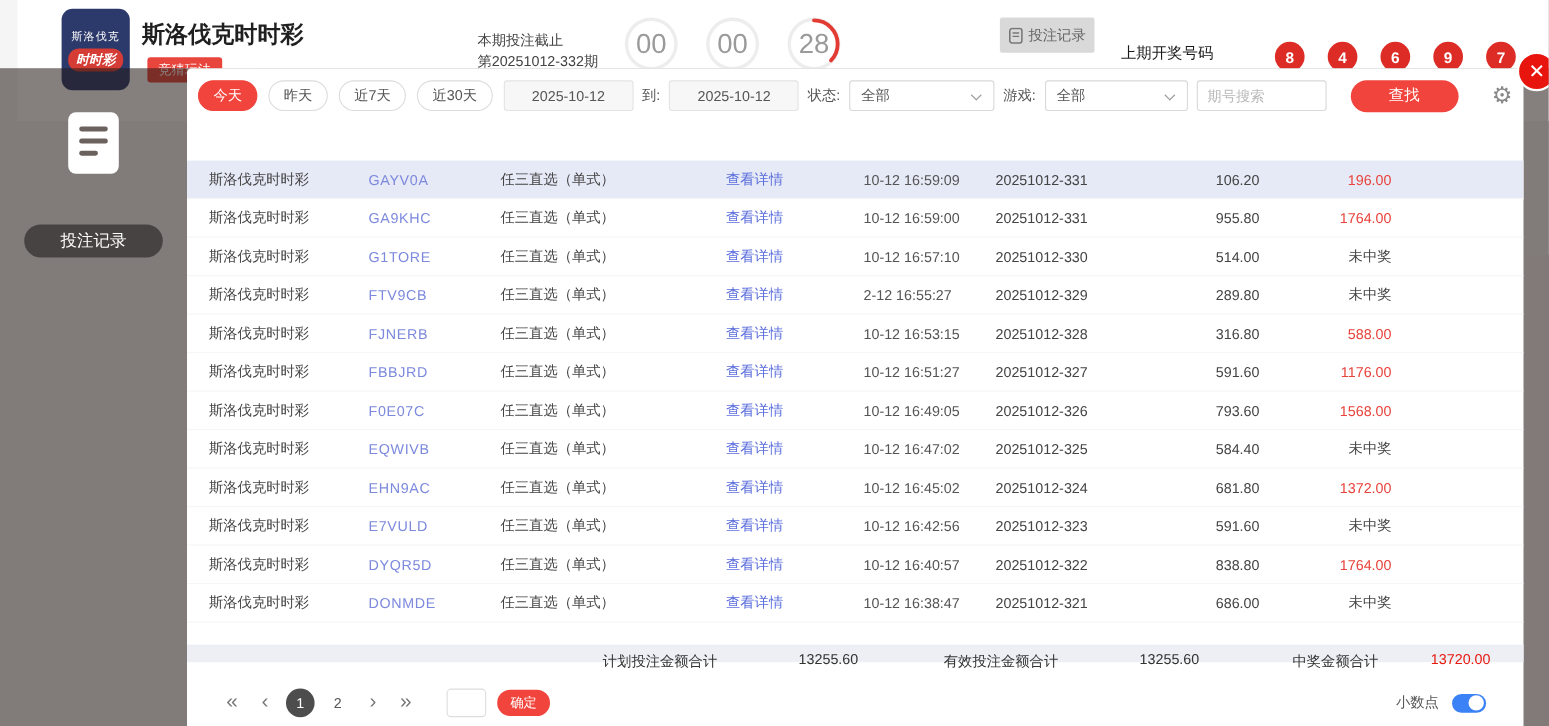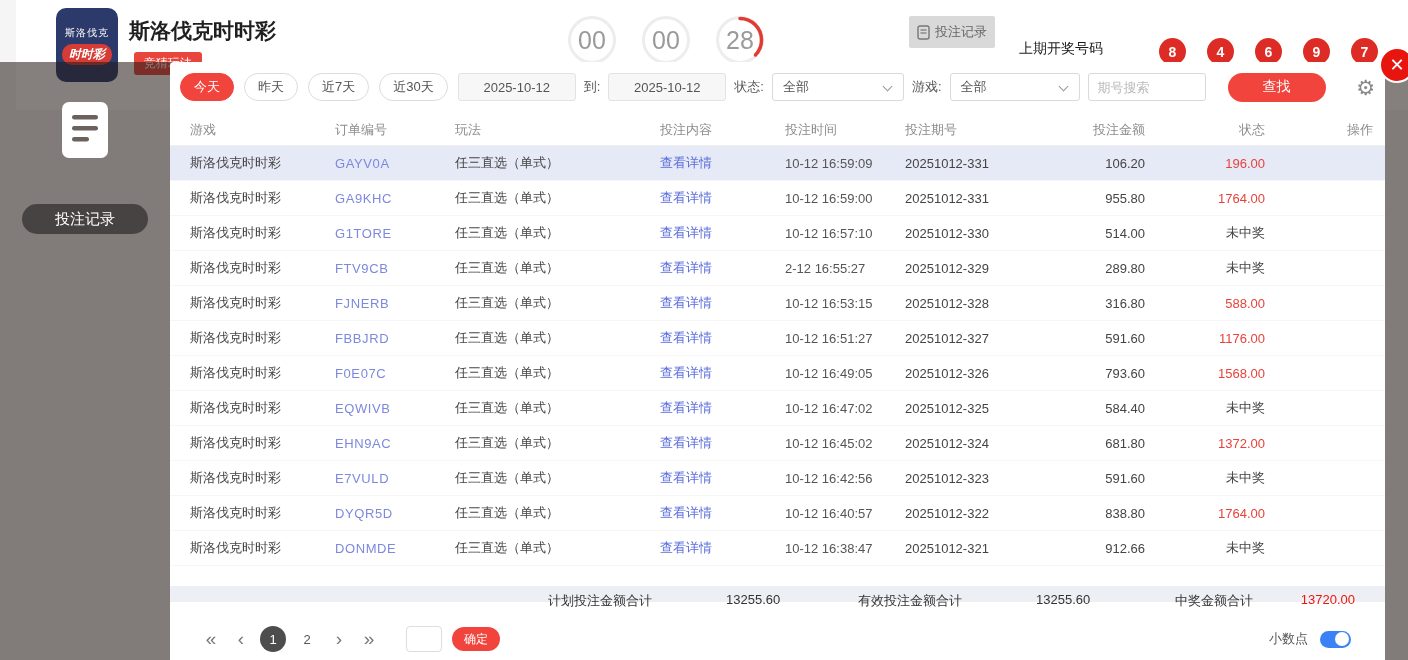--- a/index.html
+++ b/index.html
@@ -104,20 +104,24 @@
 
 <div class="page">
 
   <div class="app-header">
     <div class="logo">
       <span class="logo-line1">斯洛伐克</span>
       <span class="logo-line2">时时彩</span>
     </div>
     <div class="page-title">斯洛伐克时时彩</div>
     <div class="title-badge">竞猜玩法</div>
+    <div class="deadline">
+      <div>本期投注截止</div>
+      <div>第20251012-332期</div>
+    </div>
     <div class="countdown">
       <div class="cd-circle">
         <span>00</span>
       </div>
       <div class="cd-circle">
         <span>00</span>
       </div>
       <div class="cd-circle">
         <svg class="cd-arc" width="48" height="48" viewBox="0 0 48 48">
           <circle cx="24" cy="24" r="21.5" fill="none" stroke="#e23b34" stroke-width="3.5" stroke-dasharray="50 135" stroke-linecap="round" transform="rotate(-90 24 24)"></circle>
@@ -175,31 +179,20 @@
       <span class="flabel">游戏:</span>
       <div class="fselect" style="width:130px; margin-right:8px;">
         <span>全部</span>
         <span class="chev"></span>
       </div>
       <input class="search-input" placeholder="期号搜索" style="">
       <button class="search-btn">查找</button>
       <span class="gear">⚙</span>
     </div>
 
-    <div class="table-head grid-row">
-      <span>游戏</span>
-      <span>订单编号</span>
-      <span>玩法</span>
-      <span>投注内容</span>
-      <span>投注时间</span>
-      <span>投注期号</span>
-      <span>投注金额</span>
-      <span>状态</span>
-      <span>操作</span>
-    </div>
 
     <div class="table-body">
         <div class="t-row grid-row selected">
         <span>斯洛伐克时时彩</span>
         <span class="cell-order">GAYV0A</span>
         <span>任三直选（单式）</span>
         <span class="cell-detail">查看详情</span>
         <span class="cell-time">10-12 16:59:09</span>
         <span>20251012-331</span>
         <span>106.20</span>
@@ -316,21 +309,21 @@
         <span class="cell-status win">1764.00</span>
         <span></span>
       </div>
         <div class="t-row grid-row">
         <span>斯洛伐克时时彩</span>
         <span class="cell-order">DONMDE</span>
         <span>任三直选（单式）</span>
         <span class="cell-detail">查看详情</span>
         <span class="cell-time">10-12 16:38:47</span>
         <span>20251012-321</span>
-        <span>912.66</span>
+        <span>686.00</span>
         <span class="cell-status">未中奖</span>
         <span></span>
       </div>
       </div>
 
     <div class="summary">
       <span class="sum-l1">计划投注金额合计</span>
       <span class="sum-v1">13255.60</span>
       <span class="sum-l2">有效投注金额合计</span>
       <span class="sum-v2">13255.60</span>

